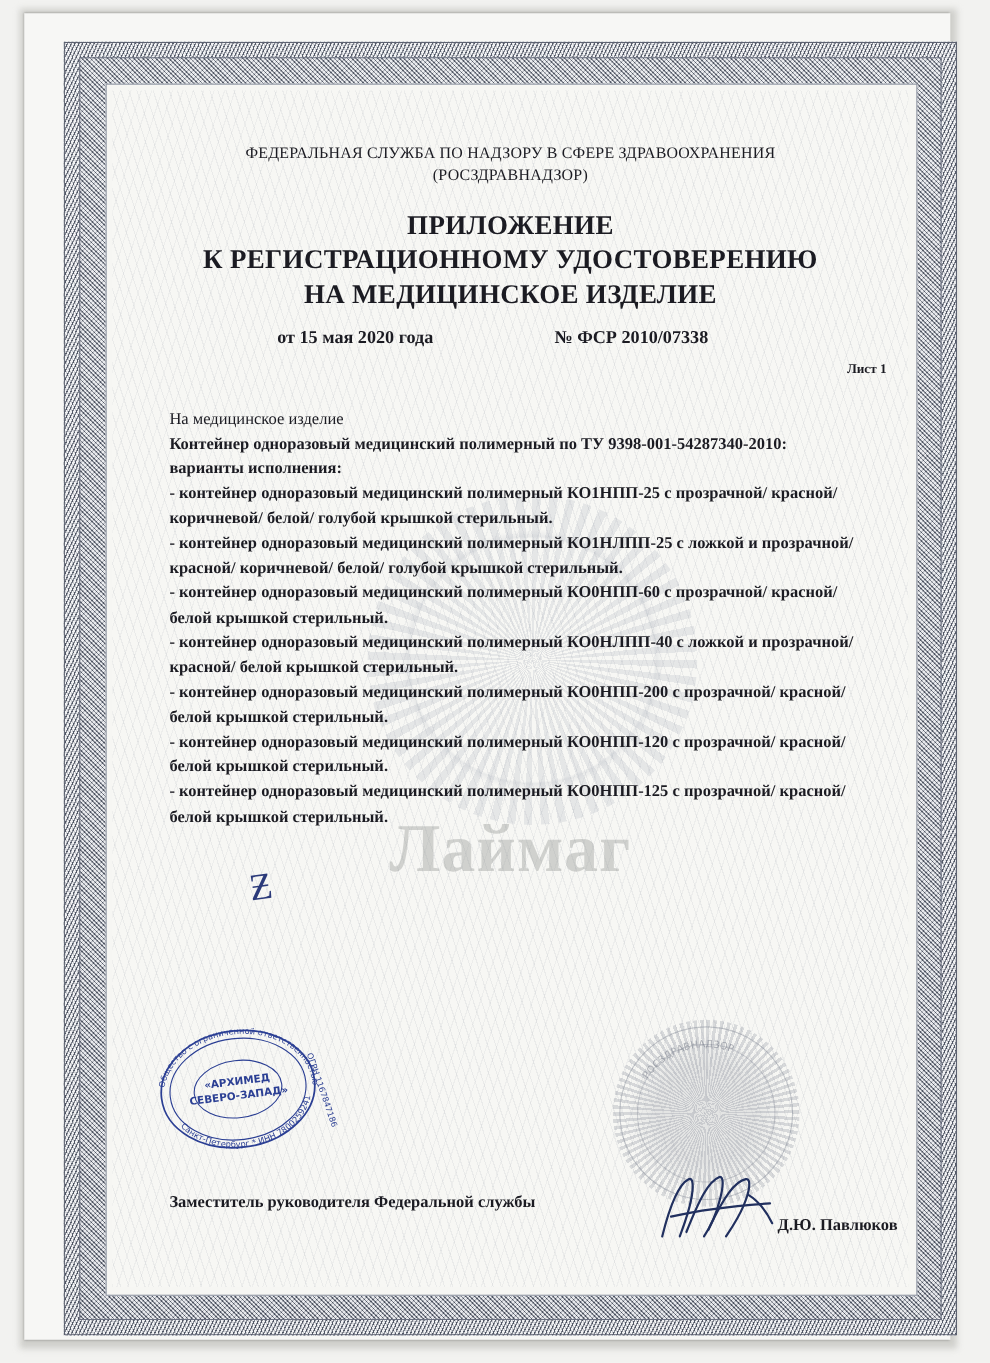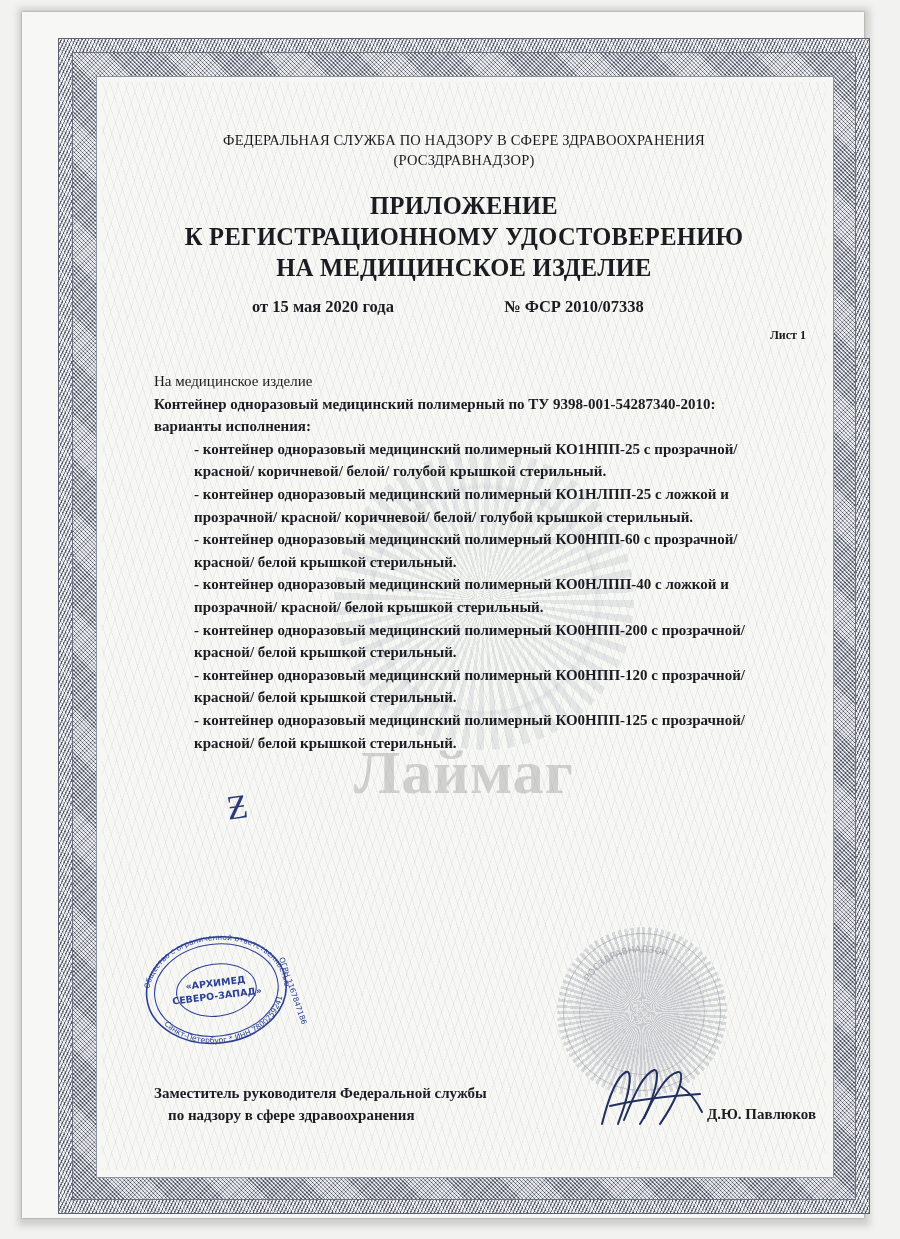--- a/index.html
+++ b/index.html
@@ -184,21 +184,21 @@
   }
 
   .body {
     position: absolute;
     left: 52px; top: 288px; width: 640px;
     font-size: 15px;
     line-height: 22.6px;
   }
   .body .lead { font-weight: 400; }
   .body .strong { font-weight: 700; }
-  .body .item { font-weight: 700; margin-left: 40px; }
+  .body .item { font-weight: 700; }
 
   
   .ink-mark {
     position: absolute;
     left: 125px; top: 705px;
     width: 40px; height: 40px;
     color: #2b3a7a;
     font-family: "Liberation Serif", serif;
     font-size: 34px;
     transform: rotate(-8deg);
@@ -355,21 +355,20 @@
                 <path id="dsArc" d="M 22,88 A 63,63 0 0 1 148,88"></path>
               </defs>
             <text font-family="DejaVu Sans, sans-serif" font-size="9" fill="rgba(105,111,126,0.55)">
               <textPath href="#dsArc" startOffset="18%">РОСЗДРАВНАДЗОР</textPath>
             </text>
           </svg>
         </div>
 
         <div class="sig-block">
           <div>Заместитель руководителя Федеральной службы</div>
-          <div class="l2">по надзору в сфере здравоохранения</div>
         </div>
 
         <svg class="sig-scribble" viewBox="0 0 140 70">
           <g fill="none" stroke="#21305f" stroke-width="2" stroke-linecap="round">
             <path d="M18,62 C26,30 34,14 42,10 C46,8 47,16 44,30 C41,44 36,56 34,62"></path>
             <path d="M40,58 C52,28 60,12 70,8 C74,7 74,16 70,30 C66,46 60,56 56,62"></path>
             <path d="M60,56 C74,26 84,12 94,10 C99,9 98,20 92,34 C87,46 80,56 76,62"></path>
             <path d="M26,44 C52,38 86,34 116,32"></path>
             <path d="M96,24 C106,30 112,38 118,50"></path>
           </g>

